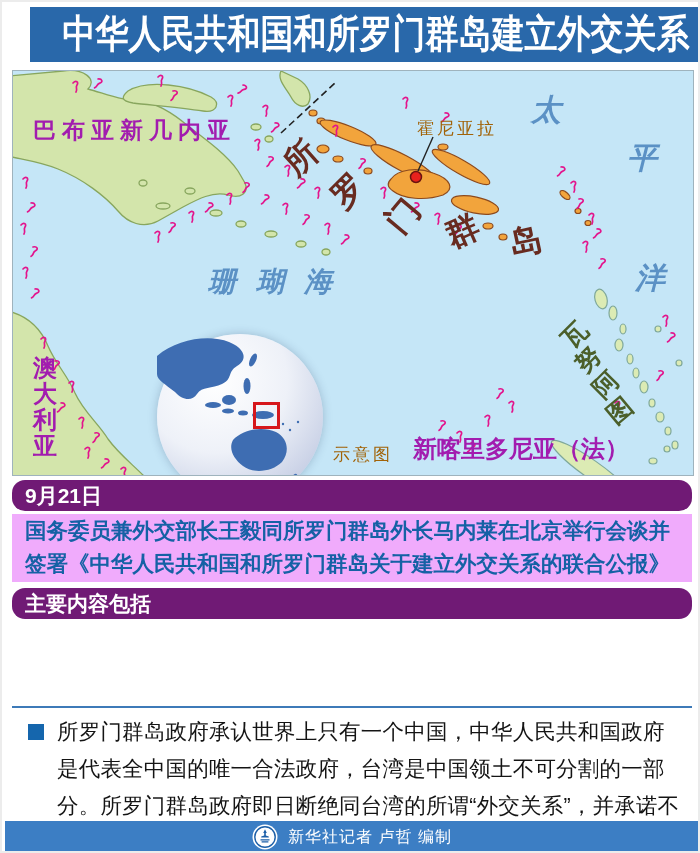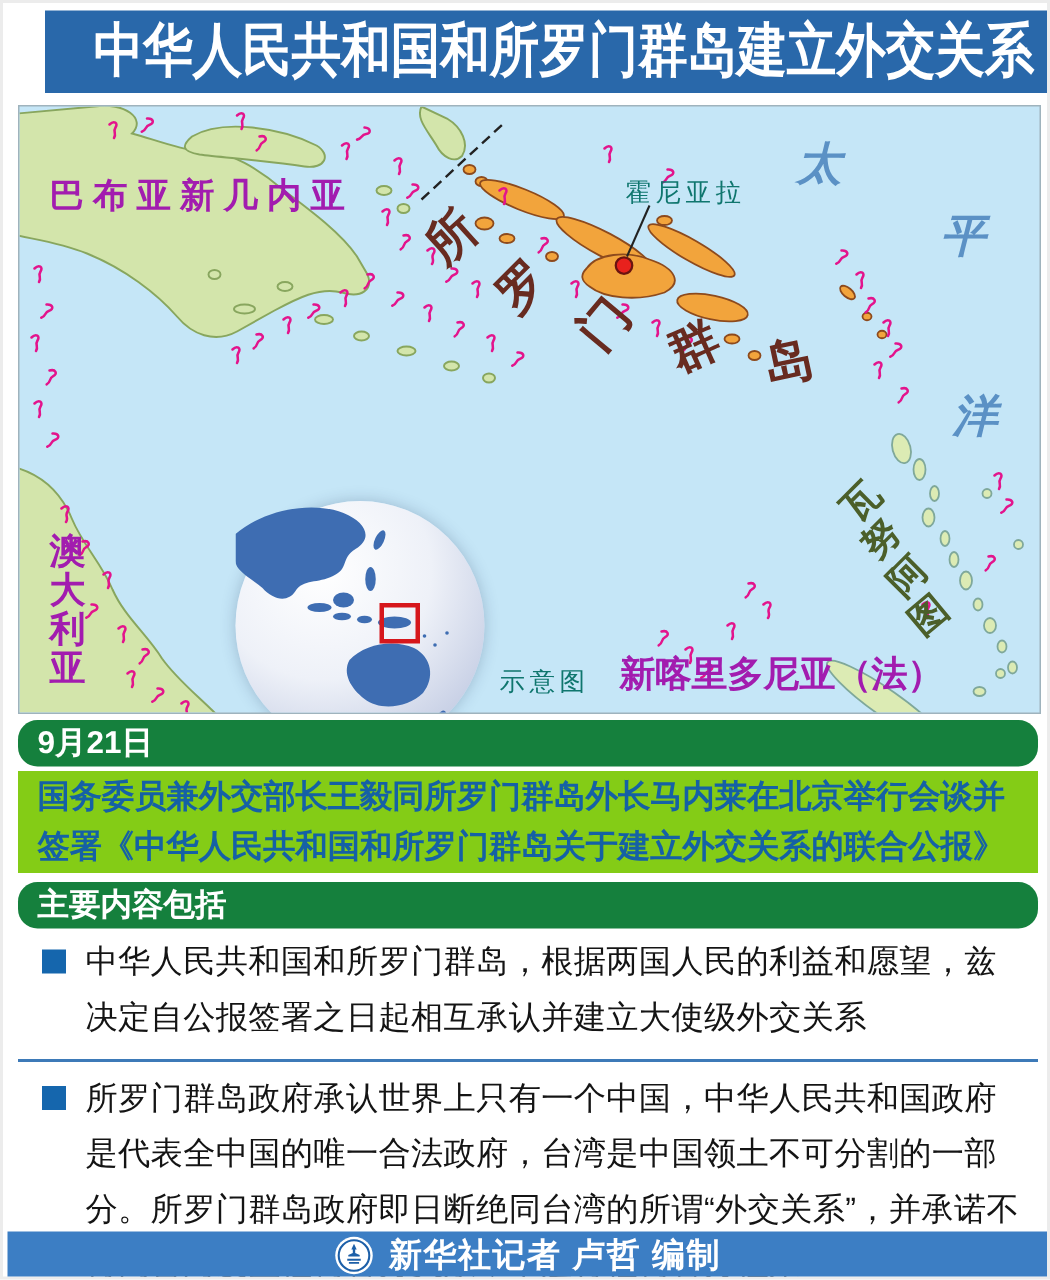--- a/index.html
+++ b/index.html
@@ -9,47 +9,47 @@
   
   .title-bar{position:absolute;left:4px;top:5px;width:692px;height:55px;background:#2968aa;display:flex;align-items:center;justify-content:center;margin-left:24px;}
   .title-bar span{color:#fff;font-size:33px;font-weight:900;white-space:nowrap;transform:scaleY(1.18);letter-spacing:0px;}
 
   
   .map{position:absolute;left:10px;top:68px;width:680px;height:404px;background:#c5e6f7;border:1px solid #9fb3bd;overflow:hidden;}
   .map svg.base{position:absolute;left:0;top:0;}
   .map-label{position:absolute;white-space:nowrap;}
   .lbl-green{color:#a21caf;font-weight:700;}
   .lbl-sea{color:#5b91c5;font-weight:700;font-style:italic;font-family:"Liberation Serif",serif;}
-  .lbl-black{color:#0f766e;}
+  .lbl-black{color:#a16207;}
   .big-char{position:absolute;font-weight:700;color:#682b20;font-size:33px;line-height:33px;}
   .vu-char{position:absolute;font-weight:700;color:#4b5f2a;font-size:25px;line-height:25px;}
   .pac-char{position:absolute;font-weight:700;font-style:italic;font-family:"Liberation Serif",serif;color:#5b91c5;font-size:30px;line-height:30px;}
 
   
   .globe{position:absolute;left:144px;top:263px;width:166px;height:166px;border-radius:50%;
     background:radial-gradient(circle at 35% 28%,#ffffff 0%,#eef1f8 45%,#c9d1e6 78%,#a9b4d2 100%);
     box-shadow:0 0 10px rgba(30,50,90,.25);}
   .globe svg{position:absolute;left:0;top:0;}
   .locator{position:absolute;left:96px;top:68px;width:21px;height:21px;border:3px solid #d6171c;}
 
   
-  .bar{position:absolute;left:10px;width:680px;height:31px;background:#15803d;color:#fff;font-size:21px;font-weight:700;line-height:31px;padding-left:13px;box-sizing:border-box;border-radius:13px;}
+  .bar{position:absolute;left:10px;width:680px;height:31px;background:#701a75;color:#fff;font-size:21px;font-weight:700;line-height:31px;padding-left:13px;box-sizing:border-box;border-radius:13px;}
   .date-bar{top:478px;}
   .section-bar{top:586px;}
-  .summary{position:absolute;left:10px;top:512px;width:680px;height:68px;background:#84cc16;color:#1561a5;font-size:21.5px;font-weight:700;line-height:33px;padding:1px 13px;box-sizing:border-box;}
+  .summary{position:absolute;left:10px;top:512px;width:680px;height:68px;background:#f0abfc;color:#1561a5;font-size:21.5px;font-weight:700;line-height:33px;padding:1px 13px;box-sizing:border-box;}
   .bullet{position:absolute;left:26px;width:652px;display:flex;gap:13px;}
   .bullet-1{top:621px;}
   .bullet-2{top:712px;}
   .bullet-sq{flex:none;width:16px;height:16px;margin-top:10px;background:#1566ad;}
   .bullet p{margin:0;font-size:21.5px;line-height:37px;color:#141414;letter-spacing:.2px;}
   .divider{position:absolute;left:10px;top:704px;width:680px;height:2px;background:#3d7ab8;}
 
   
   .footer{position:absolute;left:3px;top:819px;width:694px;height:32px;background:#3c7ec4;display:flex;align-items:center;justify-content:center;gap:10px;}
-  .footer span{color:#fff;font-size:22px;font-weight:700;letter-spacing:1px;}
+  .footer span{color:#fff;font-size:16px;font-weight:400;letter-spacing:1px;}
   .logo{flex:none;width:26px;height:26px;}
 </style>
 </head>
 <body>
 
 <div class="page">
 
   <div class="title-bar">
     <span>中华人民共和国和所罗门群岛建立外交关系</span>
   </div>
@@ -211,20 +211,21 @@
     </div>
 
     <div class="map-label lbl-green" style="left:20px;top:44px;font-size:23px;letter-spacing:6px;">巴布亚新几内亚</div>
 
     <div class="map-label lbl-black" style="left:404px;top:46px;font-size:17px;letter-spacing:3px;">霍尼亚拉</div>
 
     <span class="pac-char" style="left:518px;top:24px;">太</span>
     <span class="pac-char" style="left:614px;top:72px;">平</span>
     <span class="pac-char" style="left:622px;top:192px;">洋</span>
 
+    <div class="map-label lbl-sea" style="left:195px;top:192px;font-size:28px;letter-spacing:20px;">珊瑚海</div>
 
     <div class="map-label lbl-green" style="left:20px;top:284px;font-size:24px;line-height:26px;">
       <span style="display:block;">澳</span>
       <span style="display:block;">大</span>
       <span style="display:block;">利</span>
       <span style="display:block;">亚</span>
     </div>
 
     <span class="big-char" style="left:271px;top:70px;transform:rotate(-42deg);">所</span>
     <span class="big-char" style="left:318px;top:103px;transform:rotate(-45deg);">罗</span>
@@ -247,24 +248,20 @@
   </div>
 
   <div class="summary">
     <span>国务委员兼外交部长王毅同所罗门群岛外长马内莱在北京举行会谈并签署《中华人民共和国和所罗门群岛关于建立外交关系的联合公报》</span>
   </div>
 
   <div class="bar section-bar">
     <span>主要内容包括</span>
   </div>
 
-  <div class="bullet bullet-1">
-    <div class="bullet-sq"></div>
-    <p>中华人民共和国和所罗门群岛，根据两国人民的利益和愿望，兹决定自公报签署之日起相互承认并建立大使级外交关系</p>
-  </div>
 
   <div class="divider"></div>
 
   <div class="bullet bullet-2">
     <div class="bullet-sq"></div>
     <p>所罗门群岛政府承认世界上只有一个中国，中华人民共和国政府是代表全中国的唯一合法政府，台湾是中国领土不可分割的一部分。所罗门群岛政府即日断绝同台湾的所谓“外交关系”，并承诺不再同台湾发生任何官方关系，不进行任何官方往来</p>
   </div>
 
   <div class="footer">
     <svg class="logo" viewBox="0 0 26 26">

